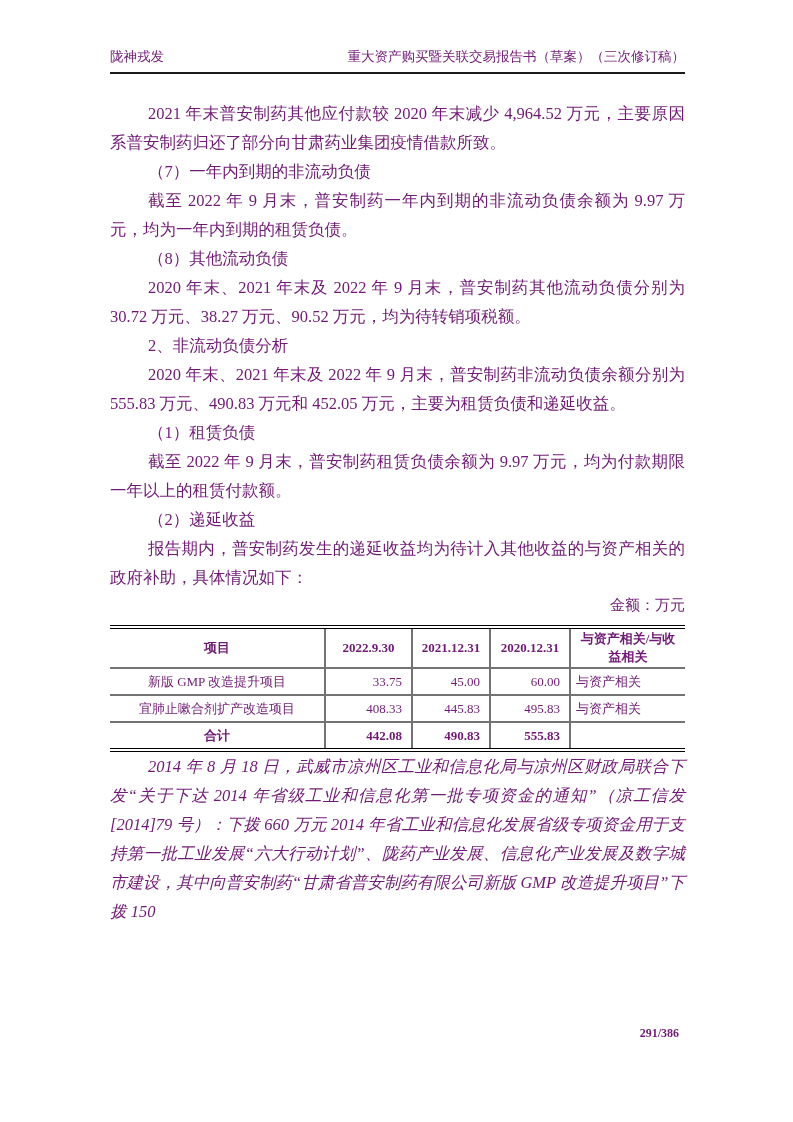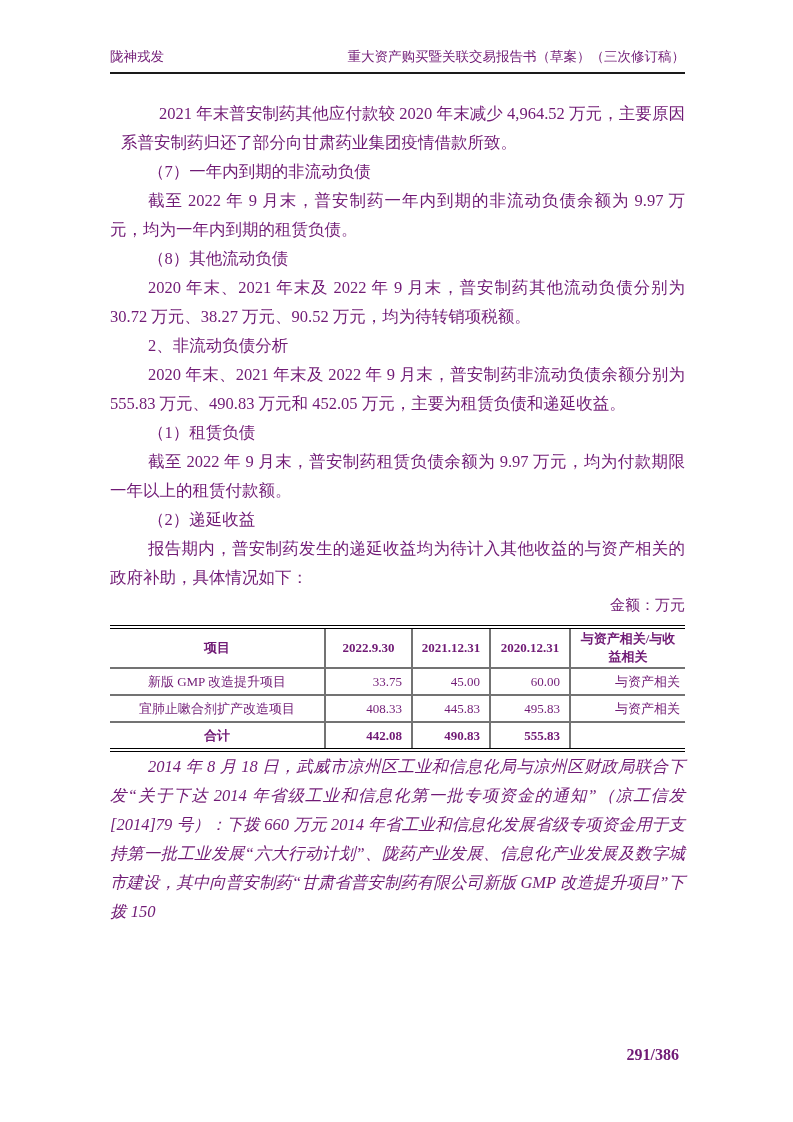--- a/index.html
+++ b/index.html
@@ -22,21 +22,21 @@
   }
 
   
   .body-flow {
     position:absolute; top:99px; left:110px; width:575px;
     font-size:16.5px; line-height:29px;
     text-align:justify;
   }
   .body-flow p { margin:0; }
   .block { margin-top:11px; text-indent:38px; }
-  .block.first { margin-top:0;margin-left:11px; }
+  .block.first { margin-top:0; }
 
   .unit-note {
     margin-top:12px;
     font-size:15px; line-height:26px;
     text-align:right; text-indent:0;
   }
 
   
   .fin-table-wrap {
     margin-top:7px;
@@ -60,30 +60,30 @@
   table.fin th:first-child, table.fin td:first-child { border-left:none; }
   table.fin th:last-child,  table.fin td:last-child  { border-right:none; }
   table.fin tr:first-child th { border-top:none; }
   table.fin tr:last-child td  { border-bottom:none; }
   table.fin thead th {
     font-weight:bold; text-align:center; height:36px; padding:1px 4px;
   }
   table.fin td { height:23px; }
   table.fin td.cat { text-align:center; }
   table.fin td.num { text-align:right; padding-right:9px;padding-left:8px; }
-  table.fin td.rel { text-align:right; }
+  table.fin td.rel { text-align:left; }
   table.fin tr.total td { font-weight:bold; }
 
   .closing { margin-top:10px;font-style:italic; }
 
   
   .page-footer {
     position:absolute; top:1023px; left:110px; width:575px;
     text-align:right; padding-right:6px; box-sizing:border-box;
-    font-size:16px; font-weight:bold; line-height:20px;margin-top:22px;
+    font-size:12px; font-weight:bold; line-height:20px;
   }
 </style>
 </head>
 <body>
 
 <div class="page">
 
   <div class="page-header">
     <span>陇神戎发</span>
     <span>重大资产购买暨关联交易报告书（草案）（三次修订稿）</span>

